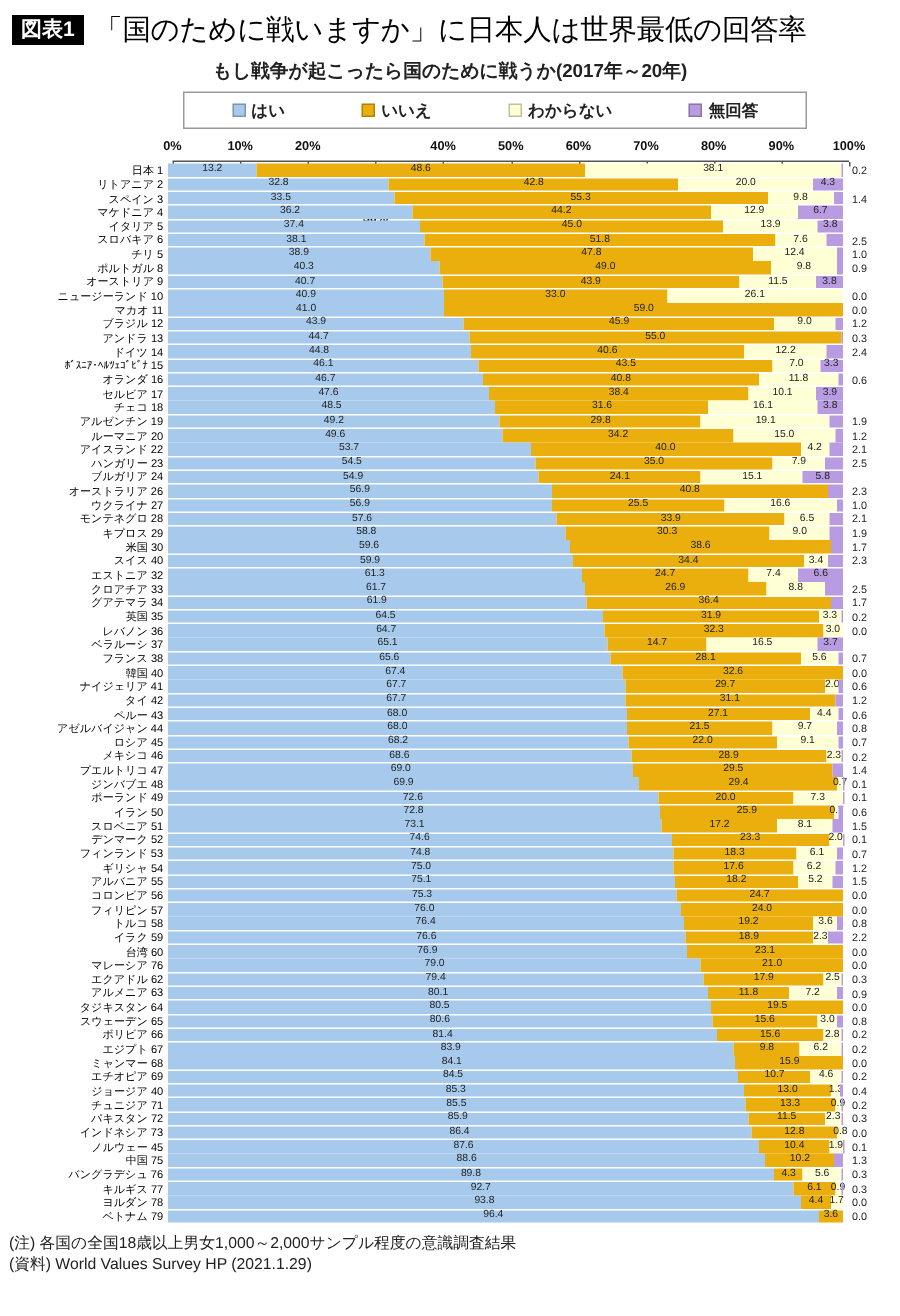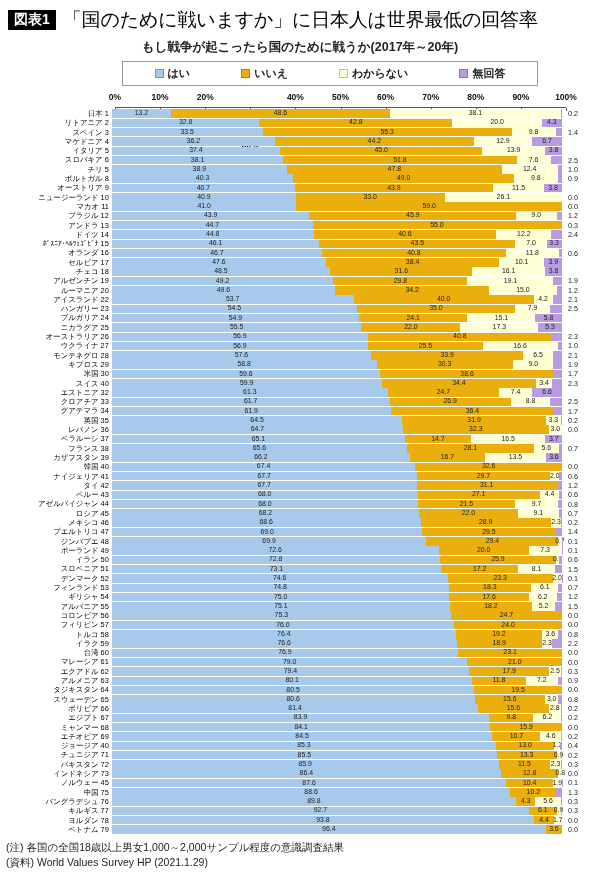--- a/index.html
+++ b/index.html
@@ -470,573 +470,537 @@
           <div class="seg seg-dk" style="width: 15.1%;">
             <span class="val">15.1</span>
           </div>
           <div class="seg seg-na" style="width: 5.8%;">
             <span class="val">5.8</span>
           </div>
         </div>
         <div class="outer"></div>
       </div>
       <div class="crow">
-        <div class="clabel">ニカラグア 25</div>
-        <div class="cbar">
-          <div class="seg seg-yes" style="width: 55.5%;">
-            <span class="val">55.5</span>
+        <div class="clabel">オーストラリア 26</div>
+        <div class="cbar">
+          <div class="seg seg-yes" style="width: 56.9%;">
+            <span class="val">56.9</span>
+          </div>
+          <div class="seg seg-no" style="width: 40.8%;">
+            <span class="val">40.8</span>
+          </div>
+          <div class="seg seg-na" style="width: 2.3%;"></div>
+        </div>
+        <div class="outer">2.3</div>
+      </div>
+      <div class="crow">
+        <div class="clabel">ウクライナ 27</div>
+        <div class="cbar">
+          <div class="seg seg-yes" style="width: 56.9%;">
+            <span class="val">56.9</span>
+          </div>
+          <div class="seg seg-no" style="width: 25.5%;">
+            <span class="val">25.5</span>
+          </div>
+          <div class="seg seg-dk" style="width: 16.6%;">
+            <span class="val">16.6</span>
+          </div>
+          <div class="seg seg-na" style="width: 1%;"></div>
+        </div>
+        <div class="outer">1.0</div>
+      </div>
+      <div class="crow">
+        <div class="clabel">モンテネグロ 28</div>
+        <div class="cbar">
+          <div class="seg seg-yes" style="width: 57.6%;">
+            <span class="val">57.6</span>
+          </div>
+          <div class="seg seg-no" style="width: 33.9%;">
+            <span class="val">33.9</span>
+          </div>
+          <div class="seg seg-dk" style="width: 6.5%;">
+            <span class="val">6.5</span>
+          </div>
+          <div class="seg seg-na" style="width: 2.1%;"></div>
+        </div>
+        <div class="outer">2.1</div>
+      </div>
+      <div class="crow">
+        <div class="clabel">キプロス 29</div>
+        <div class="cbar">
+          <div class="seg seg-yes" style="width: 58.8%;">
+            <span class="val">58.8</span>
+          </div>
+          <div class="seg seg-no" style="width: 30.3%;">
+            <span class="val">30.3</span>
+          </div>
+          <div class="seg seg-dk" style="width: 9%;">
+            <span class="val">9.0</span>
+          </div>
+          <div class="seg seg-na" style="width: 1.9%;"></div>
+        </div>
+        <div class="outer">1.9</div>
+      </div>
+      <div class="crow">
+        <div class="clabel">米国 30</div>
+        <div class="cbar">
+          <div class="seg seg-yes" style="width: 59.6%;">
+            <span class="val">59.6</span>
+          </div>
+          <div class="seg seg-no" style="width: 38.6%;">
+            <span class="val">38.6</span>
+          </div>
+          <div class="seg seg-na" style="width: 1.7%;"></div>
+        </div>
+        <div class="outer">1.7</div>
+      </div>
+      <div class="crow">
+        <div class="clabel">スイス 40</div>
+        <div class="cbar">
+          <div class="seg seg-yes" style="width: 59.9%;">
+            <span class="val">59.9</span>
+          </div>
+          <div class="seg seg-no" style="width: 34.4%;">
+            <span class="val">34.4</span>
+          </div>
+          <div class="seg seg-dk" style="width: 3.4%;">
+            <span class="val">3.4</span>
+          </div>
+          <div class="seg seg-na" style="width: 2.3%;"></div>
+        </div>
+        <div class="outer">2.3</div>
+      </div>
+      <div class="crow">
+        <div class="clabel">エストニア 32</div>
+        <div class="cbar">
+          <div class="seg seg-yes" style="width: 61.3%;">
+            <span class="val">61.3</span>
+          </div>
+          <div class="seg seg-no" style="width: 24.7%;">
+            <span class="val">24.7</span>
+          </div>
+          <div class="seg seg-dk" style="width: 7.4%;">
+            <span class="val">7.4</span>
+          </div>
+          <div class="seg seg-na" style="width: 6.6%;">
+            <span class="val">6.6</span>
+          </div>
+        </div>
+        <div class="outer"></div>
+      </div>
+      <div class="crow">
+        <div class="clabel">クロアチア 33</div>
+        <div class="cbar">
+          <div class="seg seg-yes" style="width: 61.7%;">
+            <span class="val">61.7</span>
+          </div>
+          <div class="seg seg-no" style="width: 26.9%;">
+            <span class="val">26.9</span>
+          </div>
+          <div class="seg seg-dk" style="width: 8.8%;">
+            <span class="val">8.8</span>
+          </div>
+          <div class="seg seg-na" style="width: 2.5%;"></div>
+        </div>
+        <div class="outer">2.5</div>
+      </div>
+      <div class="crow">
+        <div class="clabel">グアテマラ 34</div>
+        <div class="cbar">
+          <div class="seg seg-yes" style="width: 61.9%;">
+            <span class="val">61.9</span>
+          </div>
+          <div class="seg seg-no" style="width: 36.4%;">
+            <span class="val">36.4</span>
+          </div>
+          <div class="seg seg-na" style="width: 1.7%;"></div>
+        </div>
+        <div class="outer">1.7</div>
+      </div>
+      <div class="crow">
+        <div class="clabel">英国 35</div>
+        <div class="cbar">
+          <div class="seg seg-yes" style="width: 64.5%;">
+            <span class="val">64.5</span>
+          </div>
+          <div class="seg seg-no" style="width: 31.9%;">
+            <span class="val">31.9</span>
+          </div>
+          <div class="seg seg-dk" style="width: 3.3%;">
+            <span class="val">3.3</span>
+          </div>
+          <div class="seg seg-na" style="width: 0.2%;"></div>
+        </div>
+        <div class="outer">0.2</div>
+      </div>
+      <div class="crow">
+        <div class="clabel">レバノン 36</div>
+        <div class="cbar">
+          <div class="seg seg-yes" style="width: 64.7%;">
+            <span class="val">64.7</span>
+          </div>
+          <div class="seg seg-no" style="width: 32.3%;">
+            <span class="val">32.3</span>
+          </div>
+          <div class="seg seg-dk" style="width: 3%;">
+            <span class="val">3.0</span>
+          </div>
+        </div>
+        <div class="outer">0.0</div>
+      </div>
+      <div class="crow">
+        <div class="clabel">ベラルーシ 37</div>
+        <div class="cbar">
+          <div class="seg seg-yes" style="width: 65.1%;">
+            <span class="val">65.1</span>
+          </div>
+          <div class="seg seg-no" style="width: 14.7%;">
+            <span class="val">14.7</span>
+          </div>
+          <div class="seg seg-dk" style="width: 16.5%;">
+            <span class="val">16.5</span>
+          </div>
+          <div class="seg seg-na" style="width: 3.7%;">
+            <span class="val">3.7</span>
+          </div>
+        </div>
+        <div class="outer"></div>
+      </div>
+      <div class="crow">
+        <div class="clabel">フランス 38</div>
+        <div class="cbar">
+          <div class="seg seg-yes" style="width: 65.6%;">
+            <span class="val">65.6</span>
+          </div>
+          <div class="seg seg-no" style="width: 28.1%;">
+            <span class="val">28.1</span>
+          </div>
+          <div class="seg seg-dk" style="width: 5.6%;">
+            <span class="val">5.6</span>
+          </div>
+          <div class="seg seg-na" style="width: 0.7%;"></div>
+        </div>
+        <div class="outer">0.7</div>
+      </div>
+      <div class="crow">
+        <div class="clabel">韓国 40</div>
+        <div class="cbar">
+          <div class="seg seg-yes" style="width: 67.4%;">
+            <span class="val">67.4</span>
+          </div>
+          <div class="seg seg-no" style="width: 32.6%;">
+            <span class="val">32.6</span>
+          </div>
+        </div>
+        <div class="outer">0.0</div>
+      </div>
+      <div class="crow">
+        <div class="clabel">ナイジェリア 41</div>
+        <div class="cbar">
+          <div class="seg seg-yes" style="width: 67.7%;">
+            <span class="val">67.7</span>
+          </div>
+          <div class="seg seg-no" style="width: 29.7%;">
+            <span class="val">29.7</span>
+          </div>
+          <div class="seg seg-dk" style="width: 2%;">
+            <span class="val">2.0</span>
+          </div>
+          <div class="seg seg-na" style="width: 0.6%;"></div>
+        </div>
+        <div class="outer">0.6</div>
+      </div>
+      <div class="crow">
+        <div class="clabel">タイ 42</div>
+        <div class="cbar">
+          <div class="seg seg-yes" style="width: 67.7%;">
+            <span class="val">67.7</span>
+          </div>
+          <div class="seg seg-no" style="width: 31.1%;">
+            <span class="val">31.1</span>
+          </div>
+          <div class="seg seg-na" style="width: 1.2%;"></div>
+        </div>
+        <div class="outer">1.2</div>
+      </div>
+      <div class="crow">
+        <div class="clabel">ペルー 43</div>
+        <div class="cbar">
+          <div class="seg seg-yes" style="width: 68%;">
+            <span class="val">68.0</span>
+          </div>
+          <div class="seg seg-no" style="width: 27.1%;">
+            <span class="val">27.1</span>
+          </div>
+          <div class="seg seg-dk" style="width: 4.4%;">
+            <span class="val">4.4</span>
+          </div>
+          <div class="seg seg-na" style="width: 0.6%;"></div>
+        </div>
+        <div class="outer">0.6</div>
+      </div>
+      <div class="crow">
+        <div class="clabel">アゼルバイジャン 44</div>
+        <div class="cbar">
+          <div class="seg seg-yes" style="width: 68%;">
+            <span class="val">68.0</span>
+          </div>
+          <div class="seg seg-no" style="width: 21.5%;">
+            <span class="val">21.5</span>
+          </div>
+          <div class="seg seg-dk" style="width: 9.7%;">
+            <span class="val">9.7</span>
+          </div>
+          <div class="seg seg-na" style="width: 0.8%;"></div>
+        </div>
+        <div class="outer">0.8</div>
+      </div>
+      <div class="crow">
+        <div class="clabel">ロシア 45</div>
+        <div class="cbar">
+          <div class="seg seg-yes" style="width: 68.2%;">
+            <span class="val">68.2</span>
           </div>
           <div class="seg seg-no" style="width: 22%;">
             <span class="val">22.0</span>
           </div>
-          <div class="seg seg-dk" style="width: 17.3%;">
-            <span class="val">17.3</span>
-          </div>
-          <div class="seg seg-na" style="width: 5.3%;">
-            <span class="val">5.3</span>
-          </div>
-        </div>
-        <div class="outer"></div>
-      </div>
-      <div class="crow">
-        <div class="clabel">オーストラリア 26</div>
-        <div class="cbar">
-          <div class="seg seg-yes" style="width: 56.9%;">
-            <span class="val">56.9</span>
-          </div>
-          <div class="seg seg-no" style="width: 40.8%;">
-            <span class="val">40.8</span>
-          </div>
-          <div class="seg seg-na" style="width: 2.3%;"></div>
-        </div>
-        <div class="outer">2.3</div>
-      </div>
-      <div class="crow">
-        <div class="clabel">ウクライナ 27</div>
-        <div class="cbar">
-          <div class="seg seg-yes" style="width: 56.9%;">
-            <span class="val">56.9</span>
-          </div>
-          <div class="seg seg-no" style="width: 25.5%;">
-            <span class="val">25.5</span>
-          </div>
-          <div class="seg seg-dk" style="width: 16.6%;">
-            <span class="val">16.6</span>
-          </div>
-          <div class="seg seg-na" style="width: 1%;"></div>
-        </div>
-        <div class="outer">1.0</div>
-      </div>
-      <div class="crow">
-        <div class="clabel">モンテネグロ 28</div>
-        <div class="cbar">
-          <div class="seg seg-yes" style="width: 57.6%;">
-            <span class="val">57.6</span>
-          </div>
-          <div class="seg seg-no" style="width: 33.9%;">
-            <span class="val">33.9</span>
-          </div>
-          <div class="seg seg-dk" style="width: 6.5%;">
-            <span class="val">6.5</span>
-          </div>
-          <div class="seg seg-na" style="width: 2.1%;"></div>
-        </div>
-        <div class="outer">2.1</div>
-      </div>
-      <div class="crow">
-        <div class="clabel">キプロス 29</div>
-        <div class="cbar">
-          <div class="seg seg-yes" style="width: 58.8%;">
-            <span class="val">58.8</span>
-          </div>
-          <div class="seg seg-no" style="width: 30.3%;">
-            <span class="val">30.3</span>
-          </div>
-          <div class="seg seg-dk" style="width: 9%;">
-            <span class="val">9.0</span>
-          </div>
-          <div class="seg seg-na" style="width: 1.9%;"></div>
-        </div>
-        <div class="outer">1.9</div>
-      </div>
-      <div class="crow">
-        <div class="clabel">米国 30</div>
-        <div class="cbar">
-          <div class="seg seg-yes" style="width: 59.6%;">
-            <span class="val">59.6</span>
-          </div>
-          <div class="seg seg-no" style="width: 38.6%;">
-            <span class="val">38.6</span>
-          </div>
-          <div class="seg seg-na" style="width: 1.7%;"></div>
-        </div>
-        <div class="outer">1.7</div>
-      </div>
-      <div class="crow">
-        <div class="clabel">スイス 40</div>
-        <div class="cbar">
-          <div class="seg seg-yes" style="width: 59.9%;">
-            <span class="val">59.9</span>
-          </div>
-          <div class="seg seg-no" style="width: 34.4%;">
-            <span class="val">34.4</span>
-          </div>
-          <div class="seg seg-dk" style="width: 3.4%;">
-            <span class="val">3.4</span>
-          </div>
-          <div class="seg seg-na" style="width: 2.3%;"></div>
-        </div>
-        <div class="outer">2.3</div>
-      </div>
-      <div class="crow">
-        <div class="clabel">エストニア 32</div>
-        <div class="cbar">
-          <div class="seg seg-yes" style="width: 61.3%;">
-            <span class="val">61.3</span>
+          <div class="seg seg-dk" style="width: 9.1%;">
+            <span class="val">9.1</span>
+          </div>
+          <div class="seg seg-na" style="width: 0.7%;"></div>
+        </div>
+        <div class="outer">0.7</div>
+      </div>
+      <div class="crow">
+        <div class="clabel">メキシコ 46</div>
+        <div class="cbar">
+          <div class="seg seg-yes" style="width: 68.6%;">
+            <span class="val">68.6</span>
+          </div>
+          <div class="seg seg-no" style="width: 28.9%;">
+            <span class="val">28.9</span>
+          </div>
+          <div class="seg seg-dk" style="width: 2.3%;">
+            <span class="val">2.3</span>
+          </div>
+          <div class="seg seg-na" style="width: 0.2%;"></div>
+        </div>
+        <div class="outer">0.2</div>
+      </div>
+      <div class="crow">
+        <div class="clabel">プエルトリコ 47</div>
+        <div class="cbar">
+          <div class="seg seg-yes" style="width: 69%;">
+            <span class="val">69.0</span>
+          </div>
+          <div class="seg seg-no" style="width: 29.5%;">
+            <span class="val">29.5</span>
+          </div>
+          <div class="seg seg-na" style="width: 1.4%;"></div>
+        </div>
+        <div class="outer">1.4</div>
+      </div>
+      <div class="crow">
+        <div class="clabel">ジンバブエ 48</div>
+        <div class="cbar">
+          <div class="seg seg-yes" style="width: 69.9%;">
+            <span class="val">69.9</span>
+          </div>
+          <div class="seg seg-no" style="width: 29.4%;">
+            <span class="val">29.4</span>
+          </div>
+          <div class="seg seg-dk" style="width: 0.7%;">
+            <span class="val">0.7</span>
+          </div>
+          <div class="seg seg-na" style="width: 0.1%;"></div>
+        </div>
+        <div class="outer">0.1</div>
+      </div>
+      <div class="crow">
+        <div class="clabel">ポーランド 49</div>
+        <div class="cbar">
+          <div class="seg seg-yes" style="width: 72.6%;">
+            <span class="val">72.6</span>
+          </div>
+          <div class="seg seg-no" style="width: 20%;">
+            <span class="val">20.0</span>
+          </div>
+          <div class="seg seg-dk" style="width: 7.3%;">
+            <span class="val">7.3</span>
+          </div>
+          <div class="seg seg-na" style="width: 0.1%;"></div>
+        </div>
+        <div class="outer">0.1</div>
+      </div>
+      <div class="crow">
+        <div class="clabel">イラン 50</div>
+        <div class="cbar">
+          <div class="seg seg-yes" style="width: 72.8%;">
+            <span class="val">72.8</span>
+          </div>
+          <div class="seg seg-no" style="width: 25.9%;">
+            <span class="val">25.9</span>
+          </div>
+          <div class="seg seg-dk" style="width: 0.7%;">
+            <span class="val">0.7</span>
+          </div>
+          <div class="seg seg-na" style="width: 0.6%;"></div>
+        </div>
+        <div class="outer">0.6</div>
+      </div>
+      <div class="crow">
+        <div class="clabel">スロベニア 51</div>
+        <div class="cbar">
+          <div class="seg seg-yes" style="width: 73.1%;">
+            <span class="val">73.1</span>
+          </div>
+          <div class="seg seg-no" style="width: 17.2%;">
+            <span class="val">17.2</span>
+          </div>
+          <div class="seg seg-dk" style="width: 8.1%;">
+            <span class="val">8.1</span>
+          </div>
+          <div class="seg seg-na" style="width: 1.5%;"></div>
+        </div>
+        <div class="outer">1.5</div>
+      </div>
+      <div class="crow">
+        <div class="clabel">デンマーク 52</div>
+        <div class="cbar">
+          <div class="seg seg-yes" style="width: 74.6%;">
+            <span class="val">74.6</span>
+          </div>
+          <div class="seg seg-no" style="width: 23.3%;">
+            <span class="val">23.3</span>
+          </div>
+          <div class="seg seg-dk" style="width: 2%;">
+            <span class="val">2.0</span>
+          </div>
+          <div class="seg seg-na" style="width: 0.1%;"></div>
+        </div>
+        <div class="outer">0.1</div>
+      </div>
+      <div class="crow">
+        <div class="clabel">フィンランド 53</div>
+        <div class="cbar">
+          <div class="seg seg-yes" style="width: 74.8%;">
+            <span class="val">74.8</span>
+          </div>
+          <div class="seg seg-no" style="width: 18.3%;">
+            <span class="val">18.3</span>
+          </div>
+          <div class="seg seg-dk" style="width: 6.1%;">
+            <span class="val">6.1</span>
+          </div>
+          <div class="seg seg-na" style="width: 0.7%;"></div>
+        </div>
+        <div class="outer">0.7</div>
+      </div>
+      <div class="crow">
+        <div class="clabel">ギリシャ 54</div>
+        <div class="cbar">
+          <div class="seg seg-yes" style="width: 75%;">
+            <span class="val">75.0</span>
+          </div>
+          <div class="seg seg-no" style="width: 17.6%;">
+            <span class="val">17.6</span>
+          </div>
+          <div class="seg seg-dk" style="width: 6.2%;">
+            <span class="val">6.2</span>
+          </div>
+          <div class="seg seg-na" style="width: 1.2%;"></div>
+        </div>
+        <div class="outer">1.2</div>
+      </div>
+      <div class="crow">
+        <div class="clabel">アルバニア 55</div>
+        <div class="cbar">
+          <div class="seg seg-yes" style="width: 75.1%;">
+            <span class="val">75.1</span>
+          </div>
+          <div class="seg seg-no" style="width: 18.2%;">
+            <span class="val">18.2</span>
+          </div>
+          <div class="seg seg-dk" style="width: 5.2%;">
+            <span class="val">5.2</span>
+          </div>
+          <div class="seg seg-na" style="width: 1.5%;"></div>
+        </div>
+        <div class="outer">1.5</div>
+      </div>
+      <div class="crow">
+        <div class="clabel">コロンビア 56</div>
+        <div class="cbar">
+          <div class="seg seg-yes" style="width: 75.3%;">
+            <span class="val">75.3</span>
           </div>
           <div class="seg seg-no" style="width: 24.7%;">
             <span class="val">24.7</span>
           </div>
-          <div class="seg seg-dk" style="width: 7.4%;">
-            <span class="val">7.4</span>
-          </div>
-          <div class="seg seg-na" style="width: 6.6%;">
-            <span class="val">6.6</span>
-          </div>
-        </div>
-        <div class="outer"></div>
-      </div>
-      <div class="crow">
-        <div class="clabel">クロアチア 33</div>
-        <div class="cbar">
-          <div class="seg seg-yes" style="width: 61.7%;">
-            <span class="val">61.7</span>
-          </div>
-          <div class="seg seg-no" style="width: 26.9%;">
-            <span class="val">26.9</span>
-          </div>
-          <div class="seg seg-dk" style="width: 8.8%;">
-            <span class="val">8.8</span>
-          </div>
-          <div class="seg seg-na" style="width: 2.5%;"></div>
-        </div>
-        <div class="outer">2.5</div>
-      </div>
-      <div class="crow">
-        <div class="clabel">グアテマラ 34</div>
-        <div class="cbar">
-          <div class="seg seg-yes" style="width: 61.9%;">
-            <span class="val">61.9</span>
-          </div>
-          <div class="seg seg-no" style="width: 36.4%;">
-            <span class="val">36.4</span>
-          </div>
-          <div class="seg seg-na" style="width: 1.7%;"></div>
-        </div>
-        <div class="outer">1.7</div>
-      </div>
-      <div class="crow">
-        <div class="clabel">英国 35</div>
-        <div class="cbar">
-          <div class="seg seg-yes" style="width: 64.5%;">
-            <span class="val">64.5</span>
-          </div>
-          <div class="seg seg-no" style="width: 31.9%;">
-            <span class="val">31.9</span>
-          </div>
-          <div class="seg seg-dk" style="width: 3.3%;">
-            <span class="val">3.3</span>
-          </div>
-          <div class="seg seg-na" style="width: 0.2%;"></div>
-        </div>
-        <div class="outer">0.2</div>
-      </div>
-      <div class="crow">
-        <div class="clabel">レバノン 36</div>
-        <div class="cbar">
-          <div class="seg seg-yes" style="width: 64.7%;">
-            <span class="val">64.7</span>
-          </div>
-          <div class="seg seg-no" style="width: 32.3%;">
-            <span class="val">32.3</span>
-          </div>
-          <div class="seg seg-dk" style="width: 3%;">
-            <span class="val">3.0</span>
-          </div>
         </div>
         <div class="outer">0.0</div>
       </div>
       <div class="crow">
-        <div class="clabel">ベラルーシ 37</div>
-        <div class="cbar">
-          <div class="seg seg-yes" style="width: 65.1%;">
-            <span class="val">65.1</span>
-          </div>
-          <div class="seg seg-no" style="width: 14.7%;">
-            <span class="val">14.7</span>
-          </div>
-          <div class="seg seg-dk" style="width: 16.5%;">
-            <span class="val">16.5</span>
-          </div>
-          <div class="seg seg-na" style="width: 3.7%;">
-            <span class="val">3.7</span>
-          </div>
-        </div>
-        <div class="outer"></div>
-      </div>
-      <div class="crow">
-        <div class="clabel">フランス 38</div>
-        <div class="cbar">
-          <div class="seg seg-yes" style="width: 65.6%;">
-            <span class="val">65.6</span>
-          </div>
-          <div class="seg seg-no" style="width: 28.1%;">
-            <span class="val">28.1</span>
-          </div>
-          <div class="seg seg-dk" style="width: 5.6%;">
-            <span class="val">5.6</span>
-          </div>
-          <div class="seg seg-na" style="width: 0.7%;"></div>
-        </div>
-        <div class="outer">0.7</div>
-      </div>
-      <div class="crow">
-        <div class="clabel">カザフスタン 39</div>
-        <div class="cbar">
-          <div class="seg seg-yes" style="width: 66.2%;">
-            <span class="val">66.2</span>
-          </div>
-          <div class="seg seg-no" style="width: 16.7%;">
-            <span class="val">16.7</span>
-          </div>
-          <div class="seg seg-dk" style="width: 13.5%;">
-            <span class="val">13.5</span>
-          </div>
-          <div class="seg seg-na" style="width: 3.6%;">
+        <div class="clabel">フィリピン 57</div>
+        <div class="cbar">
+          <div class="seg seg-yes" style="width: 76%;">
+            <span class="val">76.0</span>
+          </div>
+          <div class="seg seg-no" style="width: 24%;">
+            <span class="val">24.0</span>
+          </div>
+        </div>
+        <div class="outer">0.0</div>
+      </div>
+      <div class="crow">
+        <div class="clabel">トルコ 58</div>
+        <div class="cbar">
+          <div class="seg seg-yes" style="width: 76.4%;">
+            <span class="val">76.4</span>
+          </div>
+          <div class="seg seg-no" style="width: 19.2%;">
+            <span class="val">19.2</span>
+          </div>
+          <div class="seg seg-dk" style="width: 3.6%;">
             <span class="val">3.6</span>
           </div>
-        </div>
-        <div class="outer"></div>
-      </div>
-      <div class="crow">
-        <div class="clabel">韓国 40</div>
-        <div class="cbar">
-          <div class="seg seg-yes" style="width: 67.4%;">
-            <span class="val">67.4</span>
-          </div>
-          <div class="seg seg-no" style="width: 32.6%;">
-            <span class="val">32.6</span>
-          </div>
-        </div>
-        <div class="outer">0.0</div>
-      </div>
-      <div class="crow">
-        <div class="clabel">ナイジェリア 41</div>
-        <div class="cbar">
-          <div class="seg seg-yes" style="width: 67.7%;">
-            <span class="val">67.7</span>
-          </div>
-          <div class="seg seg-no" style="width: 29.7%;">
-            <span class="val">29.7</span>
-          </div>
-          <div class="seg seg-dk" style="width: 2%;">
-            <span class="val">2.0</span>
-          </div>
-          <div class="seg seg-na" style="width: 0.6%;"></div>
-        </div>
-        <div class="outer">0.6</div>
-      </div>
-      <div class="crow">
-        <div class="clabel">タイ 42</div>
-        <div class="cbar">
-          <div class="seg seg-yes" style="width: 67.7%;">
-            <span class="val">67.7</span>
-          </div>
-          <div class="seg seg-no" style="width: 31.1%;">
-            <span class="val">31.1</span>
-          </div>
-          <div class="seg seg-na" style="width: 1.2%;"></div>
-        </div>
-        <div class="outer">1.2</div>
-      </div>
-      <div class="crow">
-        <div class="clabel">ペルー 43</div>
-        <div class="cbar">
-          <div class="seg seg-yes" style="width: 68%;">
-            <span class="val">68.0</span>
-          </div>
-          <div class="seg seg-no" style="width: 27.1%;">
-            <span class="val">27.1</span>
-          </div>
-          <div class="seg seg-dk" style="width: 4.4%;">
-            <span class="val">4.4</span>
-          </div>
-          <div class="seg seg-na" style="width: 0.6%;"></div>
-        </div>
-        <div class="outer">0.6</div>
-      </div>
-      <div class="crow">
-        <div class="clabel">アゼルバイジャン 44</div>
-        <div class="cbar">
-          <div class="seg seg-yes" style="width: 68%;">
-            <span class="val">68.0</span>
-          </div>
-          <div class="seg seg-no" style="width: 21.5%;">
-            <span class="val">21.5</span>
-          </div>
-          <div class="seg seg-dk" style="width: 9.7%;">
-            <span class="val">9.7</span>
-          </div>
           <div class="seg seg-na" style="width: 0.8%;"></div>
         </div>
         <div class="outer">0.8</div>
       </div>
       <div class="crow">
-        <div class="clabel">ロシア 45</div>
-        <div class="cbar">
-          <div class="seg seg-yes" style="width: 68.2%;">
-            <span class="val">68.2</span>
-          </div>
-          <div class="seg seg-no" style="width: 22%;">
-            <span class="val">22.0</span>
-          </div>
-          <div class="seg seg-dk" style="width: 9.1%;">
-            <span class="val">9.1</span>
-          </div>
-          <div class="seg seg-na" style="width: 0.7%;"></div>
-        </div>
-        <div class="outer">0.7</div>
-      </div>
-      <div class="crow">
-        <div class="clabel">メキシコ 46</div>
-        <div class="cbar">
-          <div class="seg seg-yes" style="width: 68.6%;">
-            <span class="val">68.6</span>
-          </div>
-          <div class="seg seg-no" style="width: 28.9%;">
-            <span class="val">28.9</span>
+        <div class="clabel">イラク 59</div>
+        <div class="cbar">
+          <div class="seg seg-yes" style="width: 76.6%;">
+            <span class="val">76.6</span>
+          </div>
+          <div class="seg seg-no" style="width: 18.9%;">
+            <span class="val">18.9</span>
           </div>
           <div class="seg seg-dk" style="width: 2.3%;">
             <span class="val">2.3</span>
           </div>
-          <div class="seg seg-na" style="width: 0.2%;"></div>
-        </div>
-        <div class="outer">0.2</div>
-      </div>
-      <div class="crow">
-        <div class="clabel">プエルトリコ 47</div>
-        <div class="cbar">
-          <div class="seg seg-yes" style="width: 69%;">
-            <span class="val">69.0</span>
-          </div>
-          <div class="seg seg-no" style="width: 29.5%;">
-            <span class="val">29.5</span>
-          </div>
-          <div class="seg seg-na" style="width: 1.4%;"></div>
-        </div>
-        <div class="outer">1.4</div>
-      </div>
-      <div class="crow">
-        <div class="clabel">ジンバブエ 48</div>
-        <div class="cbar">
-          <div class="seg seg-yes" style="width: 69.9%;">
-            <span class="val">69.9</span>
-          </div>
-          <div class="seg seg-no" style="width: 29.4%;">
-            <span class="val">29.4</span>
-          </div>
-          <div class="seg seg-dk" style="width: 0.7%;">
-            <span class="val">0.7</span>
-          </div>
-          <div class="seg seg-na" style="width: 0.1%;"></div>
-        </div>
-        <div class="outer">0.1</div>
-      </div>
-      <div class="crow">
-        <div class="clabel">ポーランド 49</div>
-        <div class="cbar">
-          <div class="seg seg-yes" style="width: 72.6%;">
-            <span class="val">72.6</span>
-          </div>
-          <div class="seg seg-no" style="width: 20%;">
-            <span class="val">20.0</span>
-          </div>
-          <div class="seg seg-dk" style="width: 7.3%;">
-            <span class="val">7.3</span>
-          </div>
-          <div class="seg seg-na" style="width: 0.1%;"></div>
-        </div>
-        <div class="outer">0.1</div>
-      </div>
-      <div class="crow">
-        <div class="clabel">イラン 50</div>
-        <div class="cbar">
-          <div class="seg seg-yes" style="width: 72.8%;">
-            <span class="val">72.8</span>
-          </div>
-          <div class="seg seg-no" style="width: 25.9%;">
-            <span class="val">25.9</span>
-          </div>
-          <div class="seg seg-dk" style="width: 0.7%;">
-            <span class="val">0.7</span>
-          </div>
-          <div class="seg seg-na" style="width: 0.6%;"></div>
-        </div>
-        <div class="outer">0.6</div>
-      </div>
-      <div class="crow">
-        <div class="clabel">スロベニア 51</div>
-        <div class="cbar">
-          <div class="seg seg-yes" style="width: 73.1%;">
-            <span class="val">73.1</span>
-          </div>
-          <div class="seg seg-no" style="width: 17.2%;">
-            <span class="val">17.2</span>
-          </div>
-          <div class="seg seg-dk" style="width: 8.1%;">
-            <span class="val">8.1</span>
-          </div>
-          <div class="seg seg-na" style="width: 1.5%;"></div>
-        </div>
-        <div class="outer">1.5</div>
-      </div>
-      <div class="crow">
-        <div class="clabel">デンマーク 52</div>
-        <div class="cbar">
-          <div class="seg seg-yes" style="width: 74.6%;">
-            <span class="val">74.6</span>
-          </div>
-          <div class="seg seg-no" style="width: 23.3%;">
-            <span class="val">23.3</span>
-          </div>
-          <div class="seg seg-dk" style="width: 2%;">
-            <span class="val">2.0</span>
-          </div>
-          <div class="seg seg-na" style="width: 0.1%;"></div>
-        </div>
-        <div class="outer">0.1</div>
-      </div>
-      <div class="crow">
-        <div class="clabel">フィンランド 53</div>
-        <div class="cbar">
-          <div class="seg seg-yes" style="width: 74.8%;">
-            <span class="val">74.8</span>
-          </div>
-          <div class="seg seg-no" style="width: 18.3%;">
-            <span class="val">18.3</span>
-          </div>
-          <div class="seg seg-dk" style="width: 6.1%;">
-            <span class="val">6.1</span>
-          </div>
-          <div class="seg seg-na" style="width: 0.7%;"></div>
-        </div>
-        <div class="outer">0.7</div>
-      </div>
-      <div class="crow">
-        <div class="clabel">ギリシャ 54</div>
-        <div class="cbar">
-          <div class="seg seg-yes" style="width: 75%;">
-            <span class="val">75.0</span>
-          </div>
-          <div class="seg seg-no" style="width: 17.6%;">
-            <span class="val">17.6</span>
-          </div>
-          <div class="seg seg-dk" style="width: 6.2%;">
-            <span class="val">6.2</span>
-          </div>
-          <div class="seg seg-na" style="width: 1.2%;"></div>
-        </div>
-        <div class="outer">1.2</div>
-      </div>
-      <div class="crow">
-        <div class="clabel">アルバニア 55</div>
-        <div class="cbar">
-          <div class="seg seg-yes" style="width: 75.1%;">
-            <span class="val">75.1</span>
-          </div>
-          <div class="seg seg-no" style="width: 18.2%;">
-            <span class="val">18.2</span>
-          </div>
-          <div class="seg seg-dk" style="width: 5.2%;">
-            <span class="val">5.2</span>
-          </div>
-          <div class="seg seg-na" style="width: 1.5%;"></div>
-        </div>
-        <div class="outer">1.5</div>
-      </div>
-      <div class="crow">
-        <div class="clabel">コロンビア 56</div>
-        <div class="cbar">
-          <div class="seg seg-yes" style="width: 75.3%;">
-            <span class="val">75.3</span>
-          </div>
-          <div class="seg seg-no" style="width: 24.7%;">
-            <span class="val">24.7</span>
-          </div>
-        </div>
-        <div class="outer">0.0</div>
-      </div>
-      <div class="crow">
-        <div class="clabel">フィリピン 57</div>
-        <div class="cbar">
-          <div class="seg seg-yes" style="width: 76%;">
-            <span class="val">76.0</span>
-          </div>
-          <div class="seg seg-no" style="width: 24%;">
-            <span class="val">24.0</span>
-          </div>
-        </div>
-        <div class="outer">0.0</div>
-      </div>
-      <div class="crow">
-        <div class="clabel">トルコ 58</div>
-        <div class="cbar">
-          <div class="seg seg-yes" style="width: 76.4%;">
-            <span class="val">76.4</span>
-          </div>
-          <div class="seg seg-no" style="width: 19.2%;">
-            <span class="val">19.2</span>
-          </div>
-          <div class="seg seg-dk" style="width: 3.6%;">
-            <span class="val">3.6</span>
-          </div>
-          <div class="seg seg-na" style="width: 0.8%;"></div>
-        </div>
-        <div class="outer">0.8</div>
-      </div>
-      <div class="crow">
-        <div class="clabel">イラク 59</div>
-        <div class="cbar">
-          <div class="seg seg-yes" style="width: 76.6%;">
-            <span class="val">76.6</span>
-          </div>
-          <div class="seg seg-no" style="width: 18.9%;">
-            <span class="val">18.9</span>
-          </div>
-          <div class="seg seg-dk" style="width: 2.3%;">
-            <span class="val">2.3</span>
-          </div>
           <div class="seg seg-na" style="width: 2.2%;"></div>
         </div>
         <div class="outer">2.2</div>
       </div>
       <div class="crow">
         <div class="clabel">台湾 60</div>
         <div class="cbar">
           <div class="seg seg-yes" style="width: 76.9%;">
             <span class="val">76.9</span>
           </div>
           <div class="seg seg-no" style="width: 23.1%;">
             <span class="val">23.1</span>
           </div>
         </div>
         <div class="outer">0.0</div>
       </div>
       <div class="crow">
-        <div class="clabel">マレーシア 61</div>
+        <div class="clabel">マレーシア 76</div>
         <div class="cbar">
           <div class="seg seg-yes" style="width: 79%;">
             <span class="val">79.0</span>
           </div>
           <div class="seg seg-no" style="width: 21%;">
             <span class="val">21.0</span>
           </div>
         </div>
         <div class="outer">0.0</div>
       </div>

